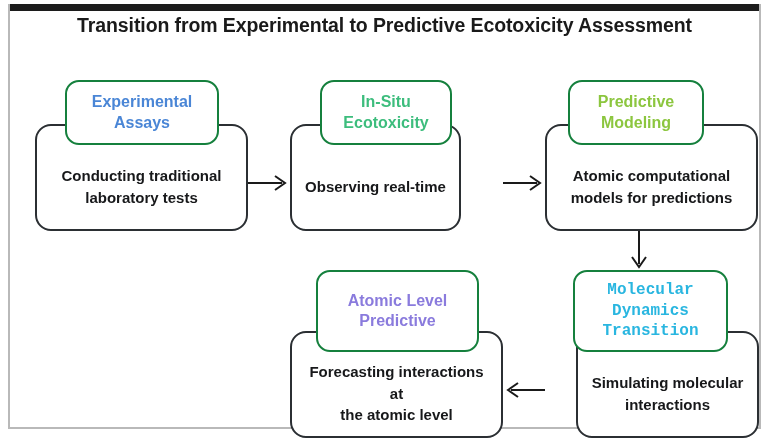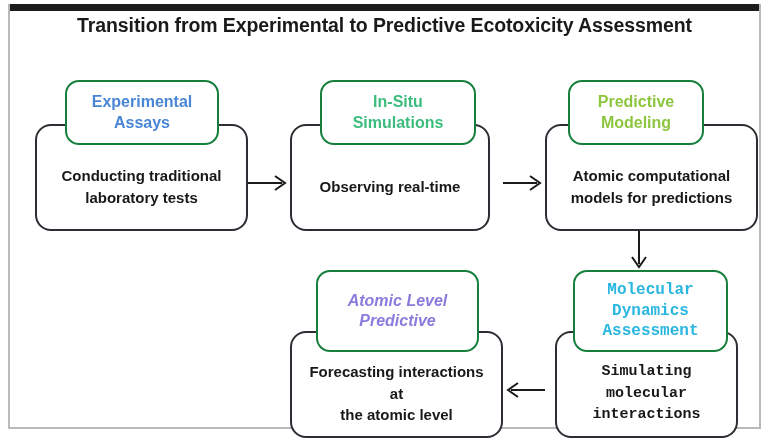--- a/index.html
+++ b/index.html
@@ -147,29 +147,29 @@
   </div>
 
   <div class="conn" style="left:248px; top:174px; width:42px; height:18px;">
     <svg width="42" height="18" viewBox="0 0 42 18">
       <line x1="0" y1="9" x2="34" y2="9" stroke="#1a1a1a" stroke-width="2"></line>
       <path d="M27 2 L37 9 L27 16" fill="none" stroke="#1a1a1a" stroke-width="2"></path>
     </svg>
   </div>
 
   <div class="node">
-    <div class="node-body" style="left:290px; top:124px; width:200px; height:107px;">
+    <div class="node-body" style="left:290px; top:124px; width:171px; height:107px;">
       <div class="node-body-text">
         <span>Observing real-time</span><br>
       </div>
     </div>
-    <div class="node-header" style="left:320px; top:80px; width:156px; height:65px;">
+    <div class="node-header" style="left:320px; top:80px; width:132px; height:65px;">
       <div class="node-header-text" style="color:#3dbd7d;">
         <span>In-Situ</span><br>
-        <span>Simulations</span>
+        <span>Ecotoxicity</span>
       </div>
     </div>
   </div>
 
   <div class="conn" style="left:503px; top:174px; width:42px; height:18px;">
     <svg width="42" height="18" viewBox="0 0 42 18">
       <line x1="0" y1="9" x2="34" y2="9" stroke="#1a1a1a" stroke-width="2"></line>
       <path d="M27 2 L37 9 L27 16" fill="none" stroke="#1a1a1a" stroke-width="2"></path>
     </svg>
   </div>
@@ -196,44 +196,44 @@
     </svg>
   </div>
 
   <div class="node">
     <div class="node-body" style="left:290px; top:331px; width:213px; height:107px;">
       <div class="node-body-text">
         <span>Forecasting interactions at</span><br>
         <span>the atomic level</span>
       </div>
     </div>
-    <div class="node-header" style="left:316px; top:270px; width:163px; height:82px;font-style:italic;">
+    <div class="node-header" style="left:316px; top:270px; width:163px; height:82px;">
       <div class="node-header-text" style="color:#8a7bdd;">
         <span>Atomic Level</span><br>
         <span>Predictive</span>
       </div>
     </div>
   </div>
 
   <div class="conn" style="left:503px; top:381px; width:42px; height:18px;">
     <svg width="42" height="18" viewBox="0 0 42 18">
       <line x1="42" y1="9" x2="8" y2="9" stroke="#1a1a1a" stroke-width="2"></line>
       <path d="M15 2 L5 9 L15 16" fill="none" stroke="#1a1a1a" stroke-width="2"></path>
     </svg>
   </div>
 
   <div class="node">
-    <div class="node-body" style="left:555px; top:331px; width:183px; height:107px;font-family:Liberation Mono, monospace;">
+    <div class="node-body" style="left:576px; top:331px; width:183px; height:107px;">
       <div class="node-body-text">
         <span>Simulating molecular</span><br>
         <span>interactions</span>
       </div>
     </div>
     <div class="node-header" style="left:573px; top:270px; width:155px; height:82px;font-family:Liberation Mono, monospace;">
       <div class="node-header-text" style="color:#29b6e0;">
         <span>Molecular</span><br>
         <span>Dynamics</span><br>
-        <span>Assessment</span>
+        <span>Transition</span>
       </div>
     </div>
   </div>
 
 </div>
 
 </body></html>

